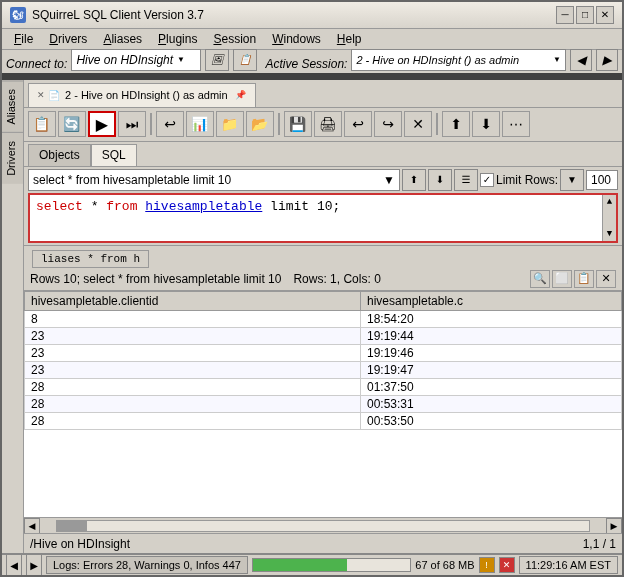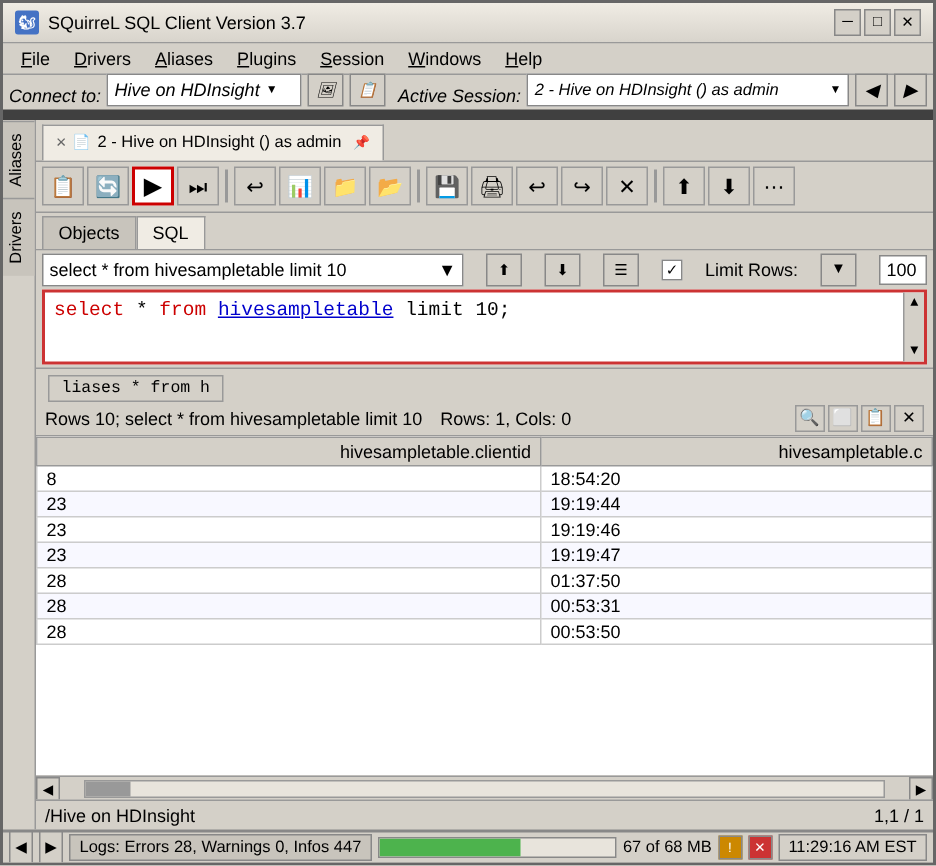--- a/index.html
+++ b/index.html
@@ -51,21 +51,21 @@
     .tool-btn.active { background: #fff; border: 2px solid #cc0000; }
     .tool-separator { width: 2px; height: 22px; background: #999; margin: 0 2px; }
 
     
     .obj-sql-tabs { display: flex; padding: 2px 4px 0; background: #d4d0c8; border-bottom: 1px solid #999; }
     .obj-tab { padding: 2px 10px; border: 1px solid #999; border-bottom: none; font-size: 12px; cursor: pointer; background: #c8c4bc; height: 22px; display: flex; align-items: center; }
     .obj-tab.active { background: #f0ece4; }
 
     
     .sql-area { background: #d4d0c8; padding: 2px 4px; border-bottom: 1px solid #999; }
-    .sql-toolbar { display: flex; align-items: center; gap: 15px; margin-bottom: 2px; }
+    .sql-toolbar { display: flex; align-items: center; gap: 2px; margin-bottom: 2px; }
     .sql-input-row { display: flex; align-items: center; background: white; border: 1px solid #888; height: 22px; padding: 0 4px; font-size: 12px; flex: 1; gap: 4px; }
     .sql-editor { border: 2px solid #cc3333; background: white; padding: 4px 6px; font-family: 'Courier New', monospace; font-size: 13px; min-height: 50px; position: relative; }
     .sql-text { color: #000; }
     .sql-keyword { color: #cc0000; }
     .sql-tablename { color: #0000cc; text-decoration: underline; }
     .sql-scrollbar { position: absolute; right: 0; top: 0; bottom: 0; width: 14px; background: #d4d0c8; border-left: 1px solid #999; display: flex; flex-direction: column; align-items: center; }
 
     
     .results-area { flex: 1; display: flex; flex-direction: column; background: #f0ece4; overflow: hidden; }
     .results-tab-label { background: #d4d0c8; padding: 2px 8px; border: 1px solid #999; margin: 2px 4px 0; font-size: 11px; display: inline-block; font-family: 'Courier New', monospace; }
@@ -74,21 +74,21 @@
     .result-icon-btn { width: 20px; height: 18px; background: #d4d0c8; border: 1px solid #999; display: flex; align-items: center; justify-content: center; font-size: 11px; cursor: pointer; }
 
     
     .result-tabs { display: flex; background: #d4d0c8; border-bottom: 1px solid #999; padding: 2px 4px 0; }
     .result-tab { padding: 2px 10px; border: 1px solid #999; border-bottom: none; font-size: 12px; cursor: pointer; background: #c8c4bc; height: 22px; display: flex; align-items: center; }
     .result-tab.active { background: white; border: 2px solid #cc0000; border-bottom: none; }
 
     
     .data-table-wrap { flex: 1; overflow: auto; background: white; }
     .data-table { border-collapse: collapse; width: 100%; font-size: 12px; }
-    .data-table th { background: #d4d0c8; border: 1px solid #999; padding: 2px 6px; text-align: right; font-weight: normal; white-space: nowrap; }
+    .data-table th { background: #d4d0c8; border: 1px solid #999; padding: 2px 6px; text-align: left; font-weight: normal; white-space: nowrap; }
     .data-table td { border: 1px solid #ccc; padding: 1px 6px; white-space: nowrap; }
     .data-table tr:nth-child(odd) td { background: #ffffff; }
     .data-table tr:nth-child(even) td { background: #f8f8ff; }
 
     
     .h-scroll { height: 16px; background: #d4d0c8; border-top: 1px solid #999; display: flex; align-items: center; }
     .h-scroll-track { flex: 1; height: 12px; background: #e8e4dc; border: 1px solid #999; margin: 0 16px; }
 
     
     .status-bar-inner { background: #d4d0c8; border-top: 1px solid #999; height: 20px; display: flex; align-items: center; padding: 0 6px; font-size: 12px; justify-content: space-between; }

